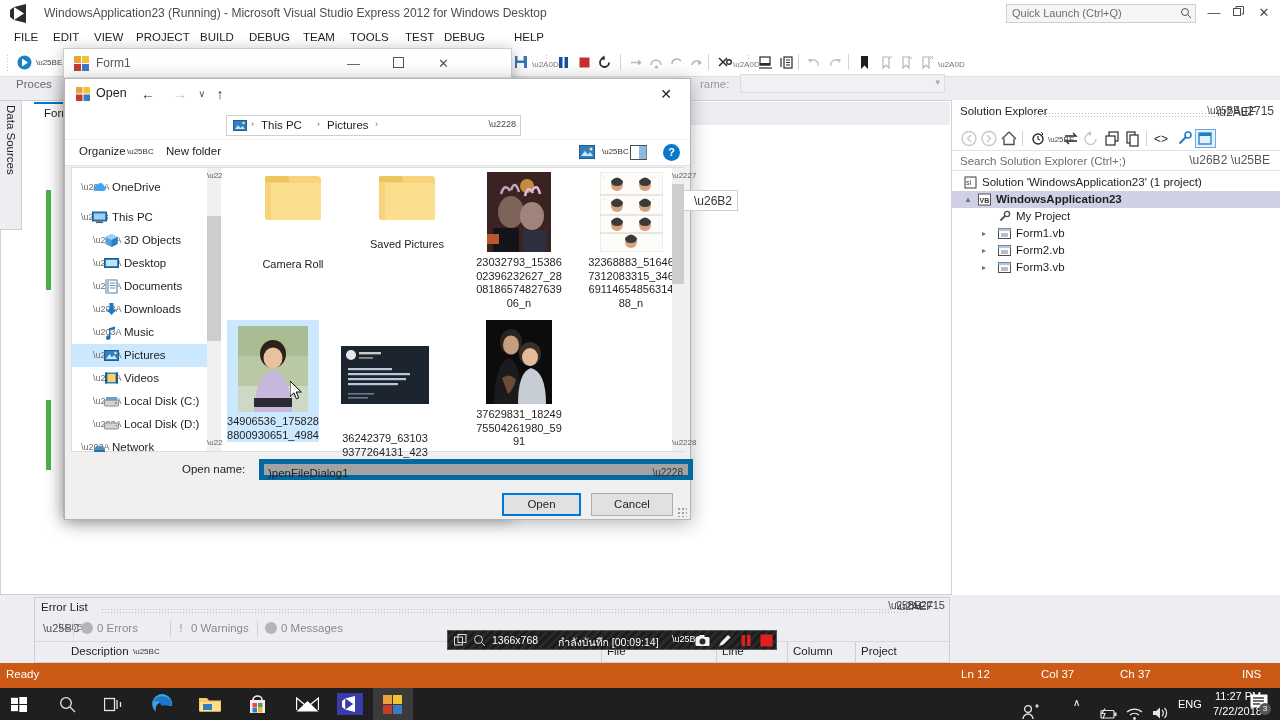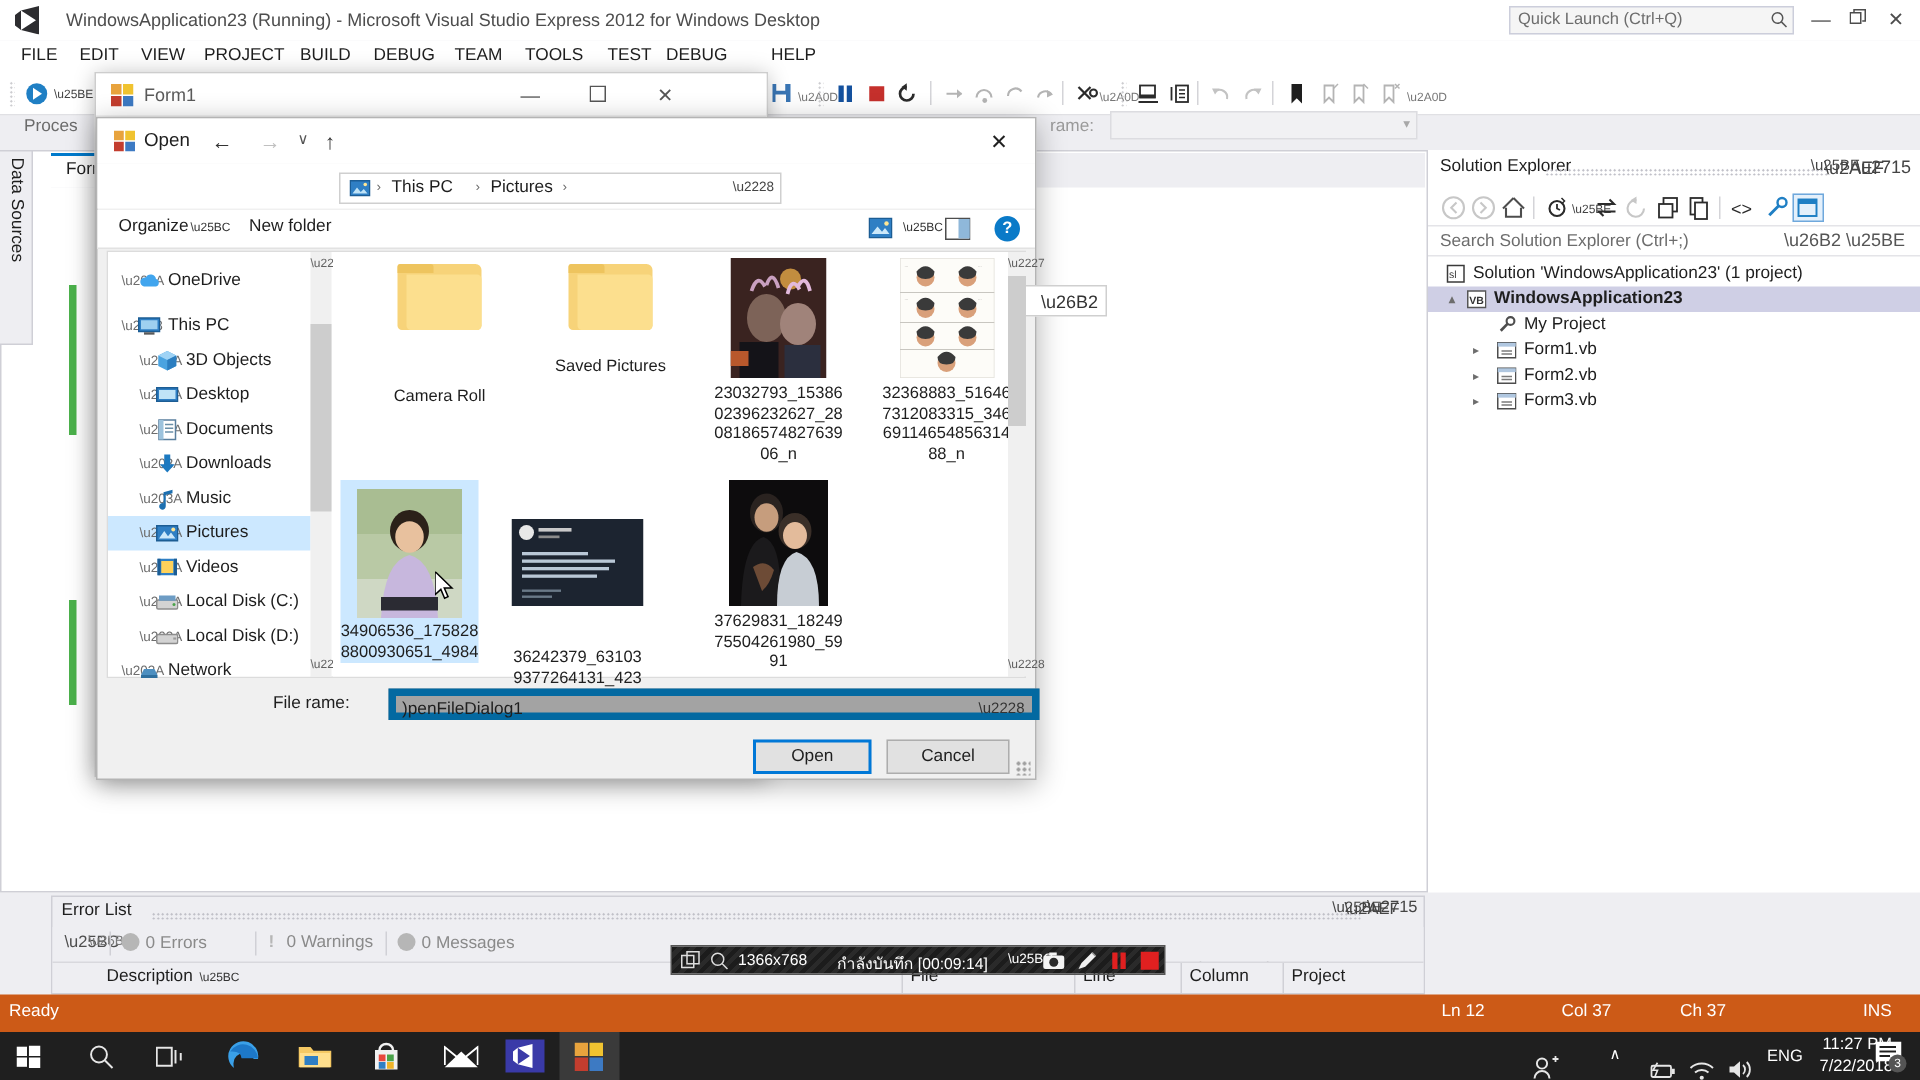--- a/index.html
+++ b/index.html
@@ -834,21 +834,21 @@
       </div>
 
       <div class="file-scroll">
         <div class="ns-arrow" style="top:0; width:12px">\u2227</div>
         <div class="fs-thumb"></div>
         <div class="ns-arrow" style="bottom:0; width:12px">\u2228</div>
       </div>
     </div>
 
     <div class="fname-row">
-      <div class="fname-label">File rame:</div>
+      <div class="fname-label">Open name:</div>
       <div class="fname-input">
         <div class="fname-val">)penFileDialog1</div>
         <div class="fname-dd">\u2228</div>
       </div>
     </div>
 
     <div class="dlg-btn primary" style="left:437px; width:79px">Open</div>
     <div class="dlg-btn" style="left:526px; width:82px">Cancel</div>
     <div class="dlg-grip"></div>
   </div>

